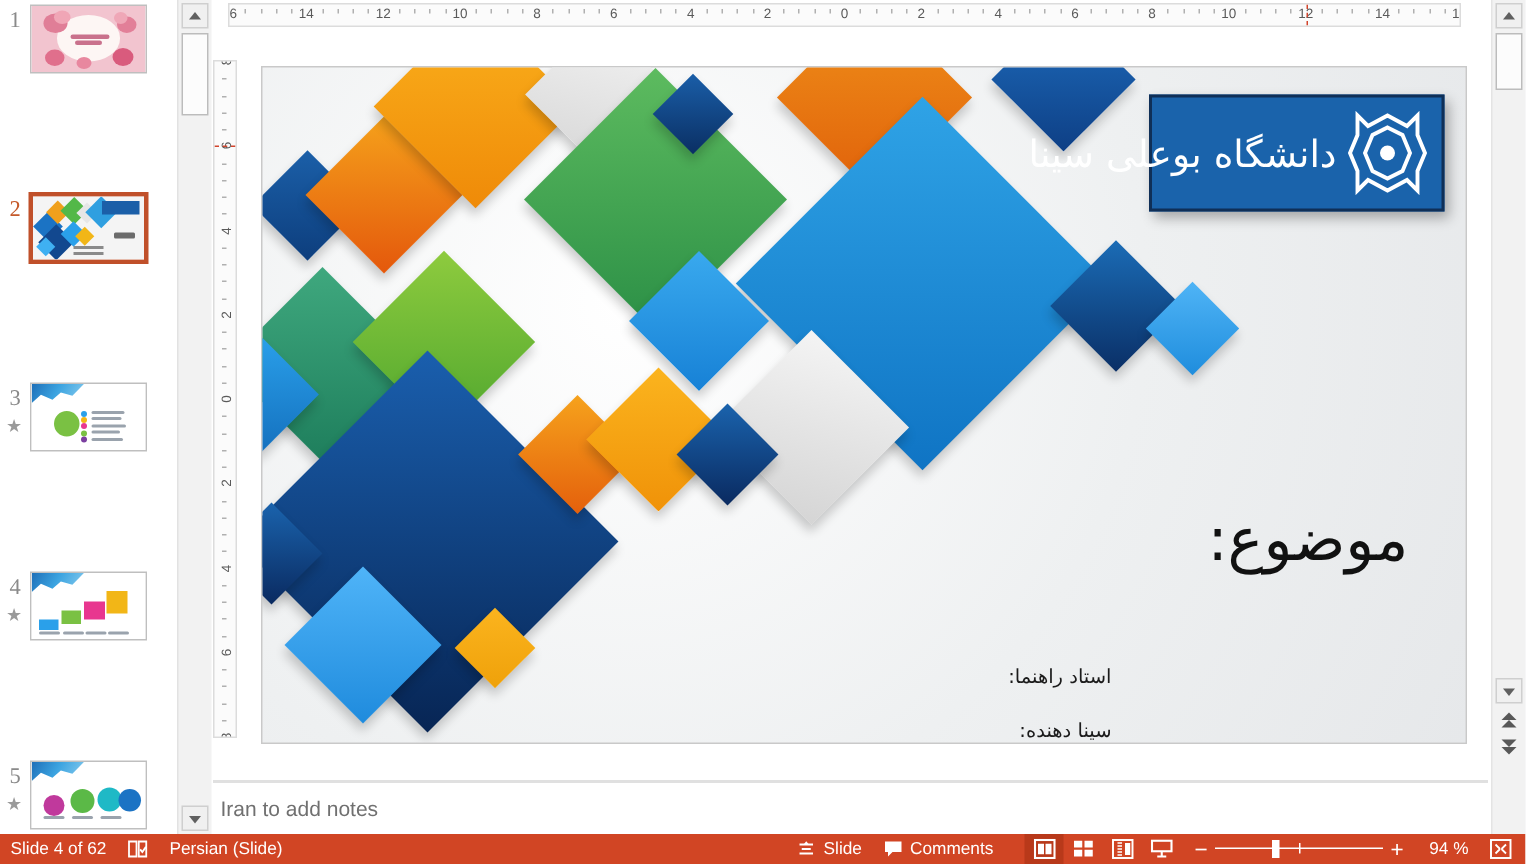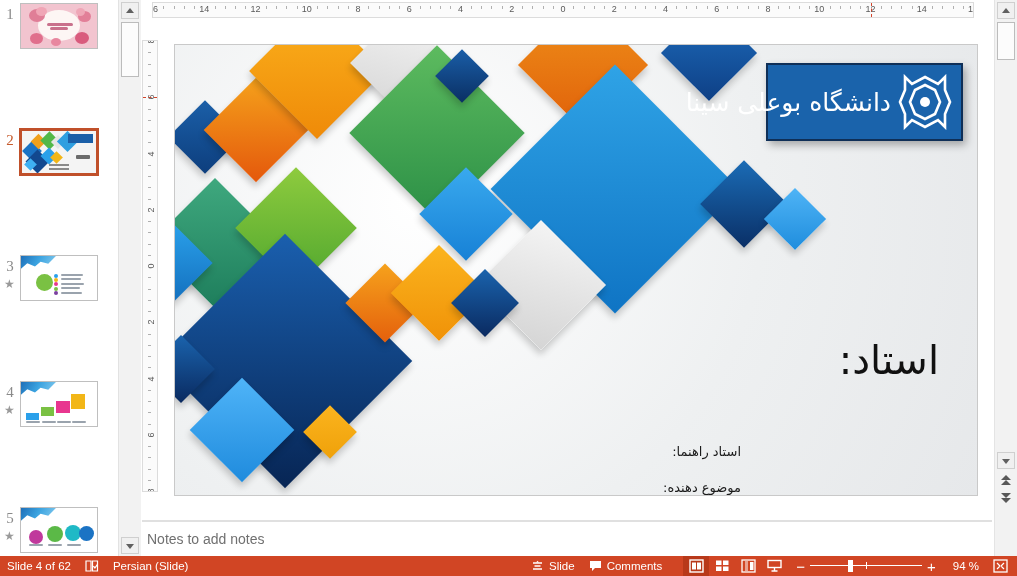--- a/index.html
+++ b/index.html
@@ -383,29 +383,29 @@
           <svg viewBox="0 0 56 56" width="56" height="56" aria-hidden="true">
             <g fill="none" stroke="#ffffff" stroke-width="2.6">
               <path d="M28 3 L41 10 L48 3 L48 16 L53 28 L48 40 L48 53 L41 46 L28 53 L15 46 L8 53 L8 40 L3 28 L8 16 L8 3 L15 10 Z"></path>
               <path d="M28 11 L38 16 L43 28 L38 40 L28 45 L18 40 L13 28 L18 16 Z"></path>
             </g>
             <circle cx="28" cy="28" r="5" fill="#ffffff"></circle>
           </svg>
         </div>
       </div>
 
-      <div id="slide-title">استاد:</div>
+      <div id="slide-title">موضوع:</div>
       <div class="slide-sub" id="slide-sub1">استاد راهنما:</div>
-      <div class="slide-sub" id="slide-sub2">موضوع دهنده:</div>
+      <div class="slide-sub" id="slide-sub2">سینا دهنده:</div>
     </div>
   </div>
 
   <div id="notes-split"></div>
   <div id="notes">
-    <span>Notes to add notes</span>
+    <span>Iran to add notes</span>
   </div>
 
   <div id="vscroll">
     <div class="sb-arrow up" style="top:2px">
         <i></i>
       </div>
     <div id="vscroll-thumb"></div>
     <div class="sb-arrow down" style="top:452px">
         <i></i>
       </div>

